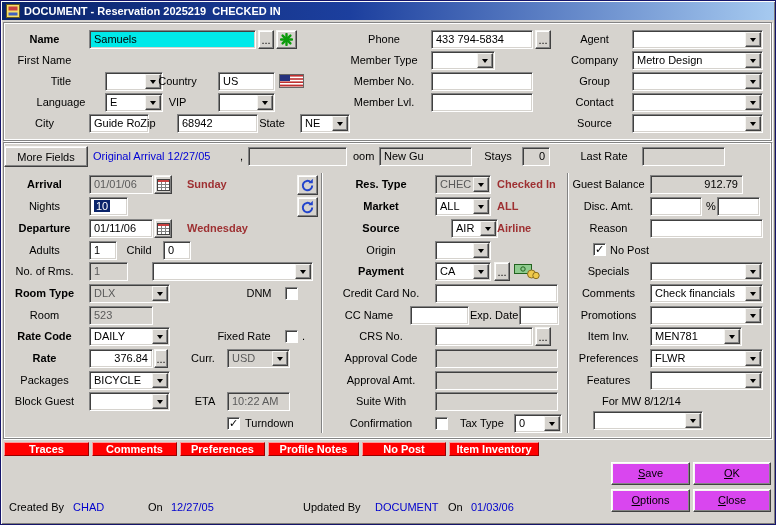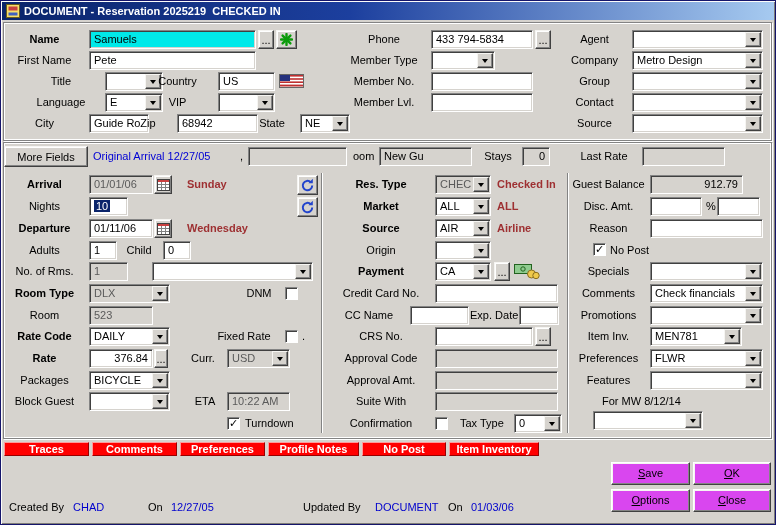--- a/index.html
+++ b/index.html
@@ -78,21 +78,20 @@
   </div>
 
   <div class="lbl r" style="left:340px;top:29px;width:86px">Phone</div>
   <div class="fld" style="left:430px;top:29px;width:102px">433 794-5834</div>
   <div class="btn" style="left:534px;top:29px;width:16px;height:19px">...</div>
 
   <div class="lbl r" style="left:560px;top:29px;width:67px">Agent</div>
   <div class="fld combo" style="left:631px;top:29px;width:131px"><span></span><span class="dd"></span></div>
 
   <div class="lbl r" style="left:2px;top:50px;width:83px">First Name</div>
-  <div class="fld" style="left:88px;top:50px;width:167px">Pete</div>
 
   <div class="lbl r" style="left:340px;top:50px;width:86px">Member Type</div>
   <div class="fld combo" style="left:430px;top:50px;width:64px"><span></span><span class="dd"></span></div>
 
   <div class="lbl r" style="left:560px;top:50px;width:67px">Company</div>
   <div class="fld combo" style="left:631px;top:50px;width:131px"><span>Metro Design</span><span class="dd"></span></div>
 
   <div class="lbl r" style="left:20px;top:71px;width:80px">Title</div>
   <div class="fld combo" style="left:104px;top:71px;width:58px"><span></span><span class="dd"></span></div>
   <div class="lbl r" style="left:140px;top:71px;width:73px">Country</div>
@@ -236,21 +235,21 @@
 
   <div class="lbl r b" style="left:330px;top:174px;width:100px">Res. Type</div>
   <div class="fld combo dis" style="left:434px;top:174px;width:56px"><span>CHEC</span><span class="dd"></span></div>
   <div class="lbl maroon" style="left:496px;top:174px">Checked In</div>
 
   <div class="lbl r b" style="left:330px;top:196px;width:100px">Market</div>
   <div class="fld combo" style="left:434px;top:196px;width:56px"><span>ALL</span><span class="dd"></span></div>
   <div class="lbl maroon" style="left:496px;top:196px">ALL</div>
 
   <div class="lbl r b" style="left:330px;top:218px;width:100px">Source</div>
-  <div class="fld combo" style="left:434px;top:218px;width:56px"><span>AIR</span><span class="dd"></span></div>
+  <div class="fld combo" style="left:450px;top:218px;width:47px"><span>AIR</span><span class="dd"></span></div>
   <div class="lbl maroon" style="left:496px;top:218px">Airline</div>
 
   <div class="lbl r" style="left:330px;top:240px;width:100px">Origin</div>
   <div class="fld combo" style="left:434px;top:240px;width:56px"><span></span><span class="dd"></span></div>
 
   <div class="lbl r b" style="left:330px;top:261px;width:100px">Payment</div>
   <div class="fld combo" style="left:434px;top:261px;width:56px"><span>CA</span><span class="dd"></span></div>
   <div class="btn" style="left:493px;top:261px;width:16px;height:19px">...</div>
   <div class="iconwrap" style="left:513px;top:262px">
     <svg width="26" height="17" viewBox="0 0 26 17">

